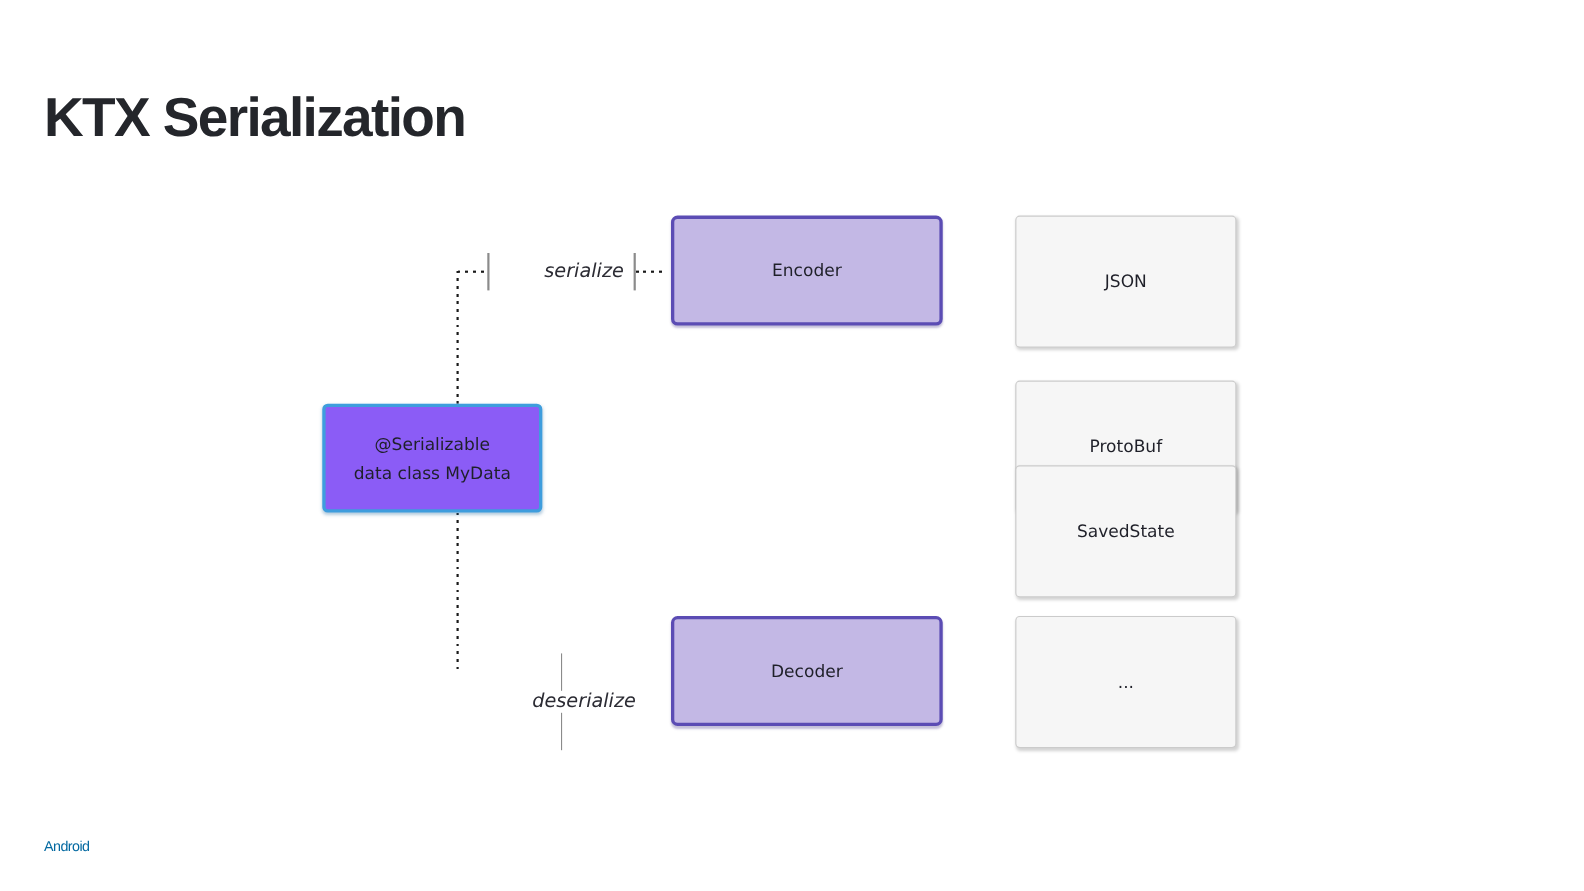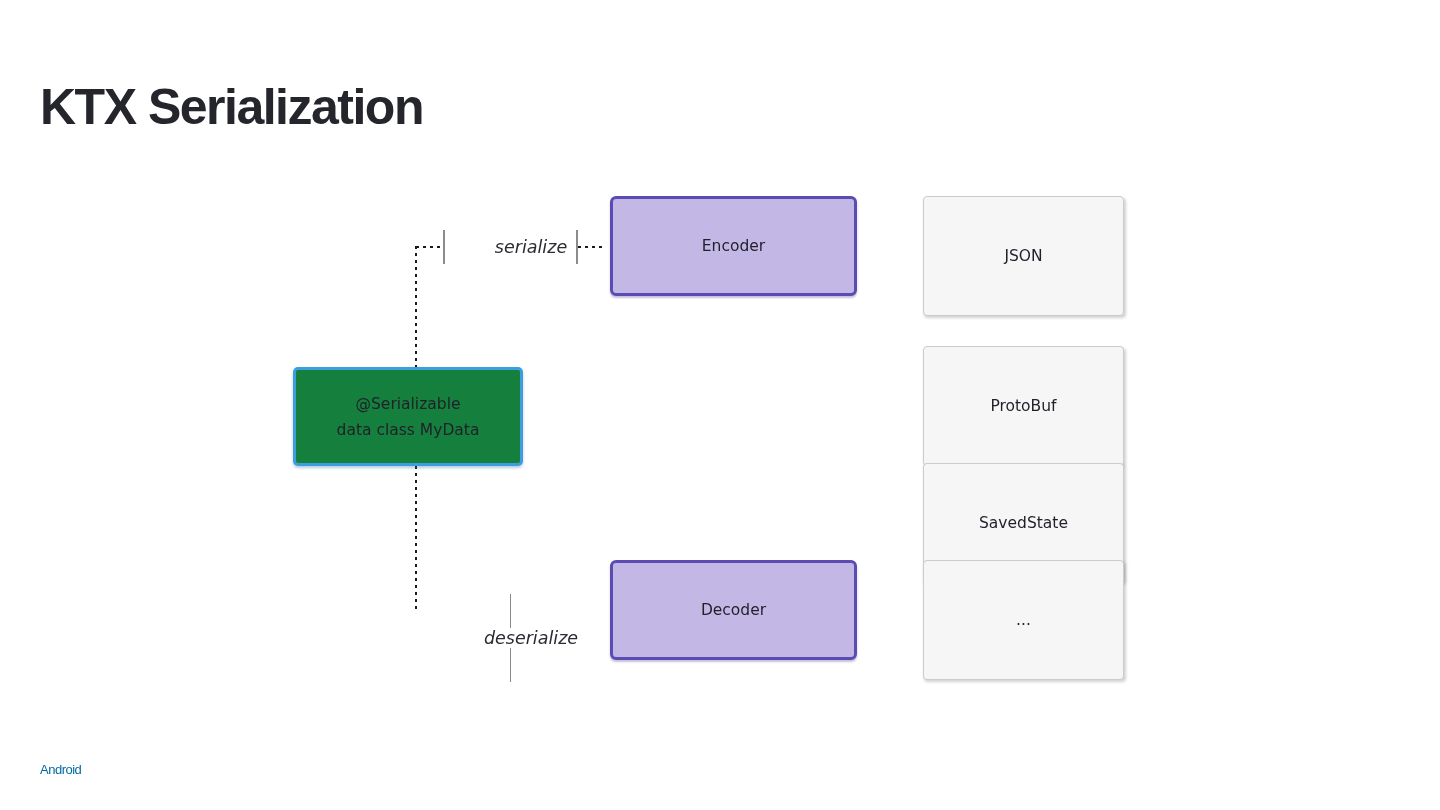--- a/index.html
+++ b/index.html
@@ -27,22 +27,22 @@
   }
 
   
   .box {
     position:absolute;
     display:flex; align-items:center; justify-content:center;
     text-align:center;
     font-size:15.5px; color:#1f2029;
   }
   .box-source {
-    left:293px; top:367px; width:230px; height:99px;
-    background:#15803d;
+    left:293px; top:367px; width:200px; height:99px;
+    background:#8b5cf6;
     border:3px solid #3e9ddd;
     border-radius:5px;
     box-shadow:0 2px 3px rgba(40,110,160,0.35);
     line-height:26px;
   }
   .box-codec {
     width:247px; height:100px; left:610px;
     background:#c3b8e5;
     border:3px solid #5b4cb4;
     border-radius:6px;
@@ -52,21 +52,21 @@
   .box-decoder { top:560px; }
   .box-format {
     width:201px; height:120px; left:923px;
     background:#f6f6f6;
     border:1.5px solid #cbcbcb;
     border-radius:4px;
     box-shadow:1.5px 2px 3px rgba(0,0,0,0.18);
   }
   .fmt-0 { top:196px; }
   .fmt-1 { top:318px;margin-top:28px; }
-  .fmt-2 { top:463px; }
+  .fmt-2 { top:423px; }
   .fmt-3 { top:560px; }
 
   
   .dot-v {
     position:absolute; width:2.6px;
     background-image:repeating-linear-gradient(to bottom,
       #1a1a1a 0, #1a1a1a 2.6px, transparent 2.6px, transparent 7px);
   }
   .conn-top-v    { left:414.5px; top:246px; height:121px; }
   .conn-bottom-v { left:414.5px; top:466px; height:146px; }

